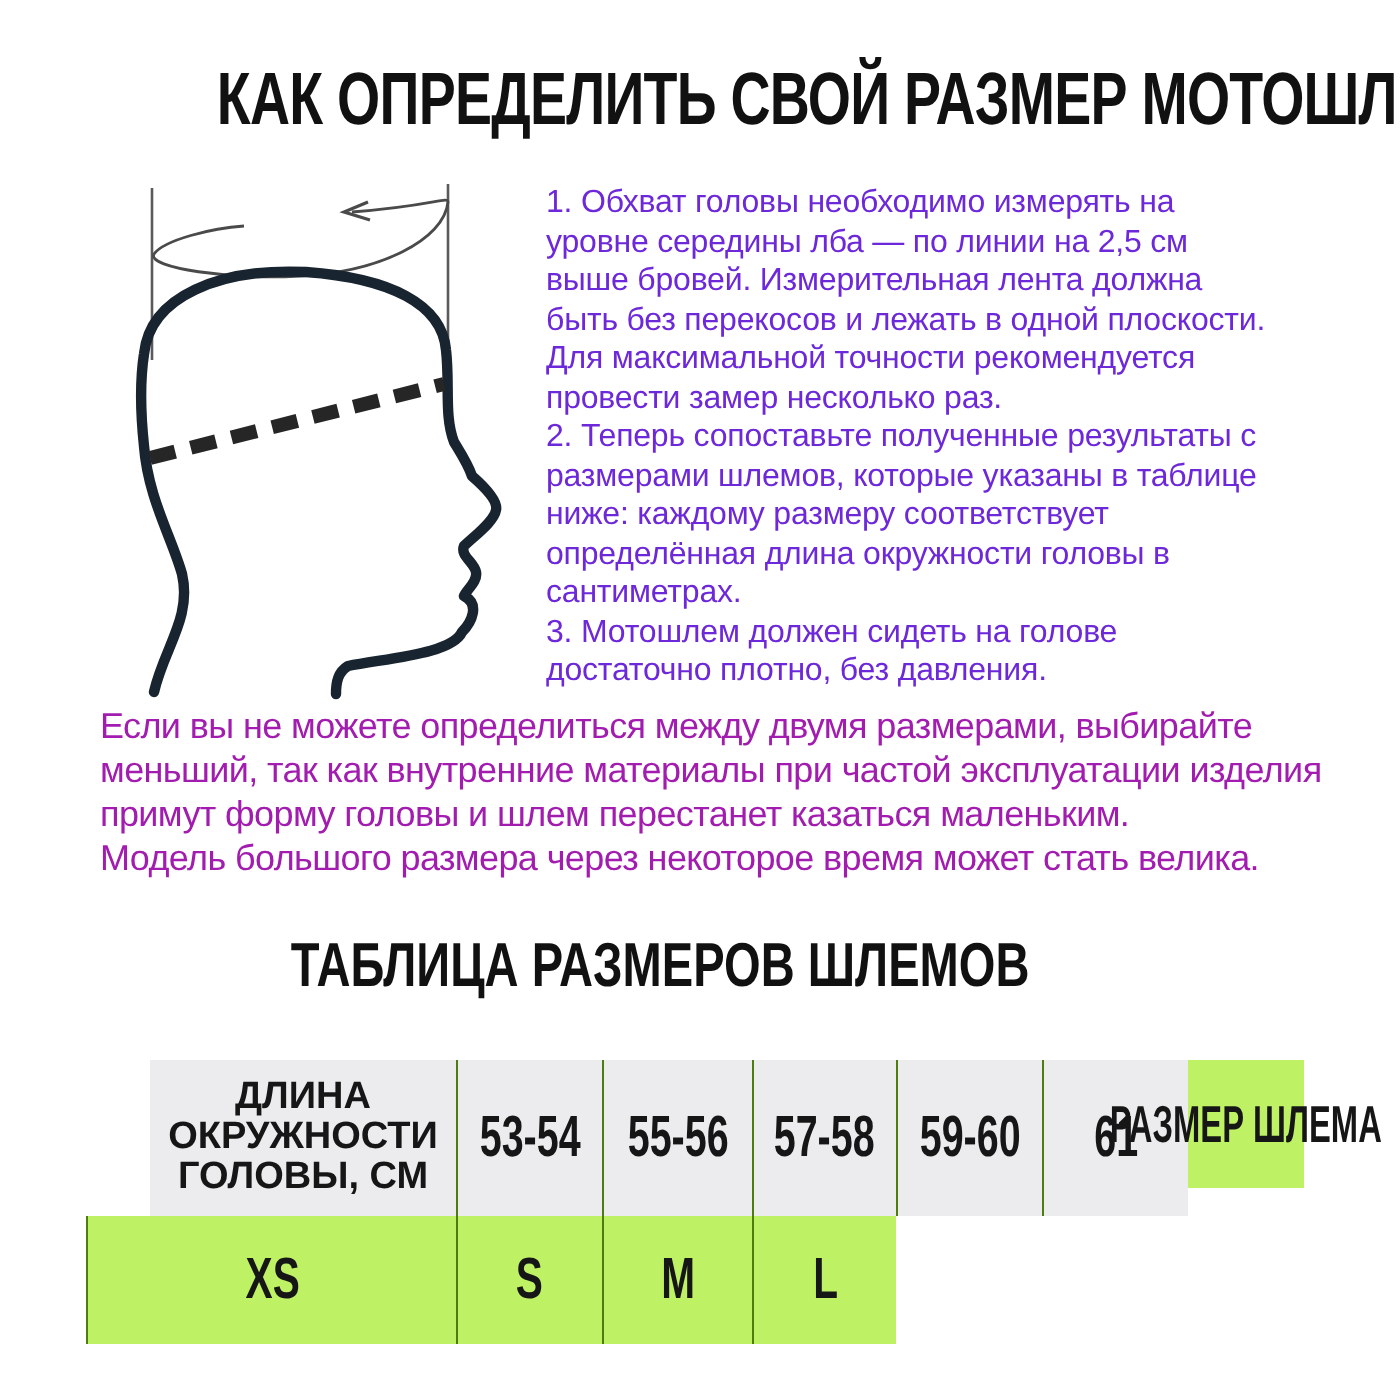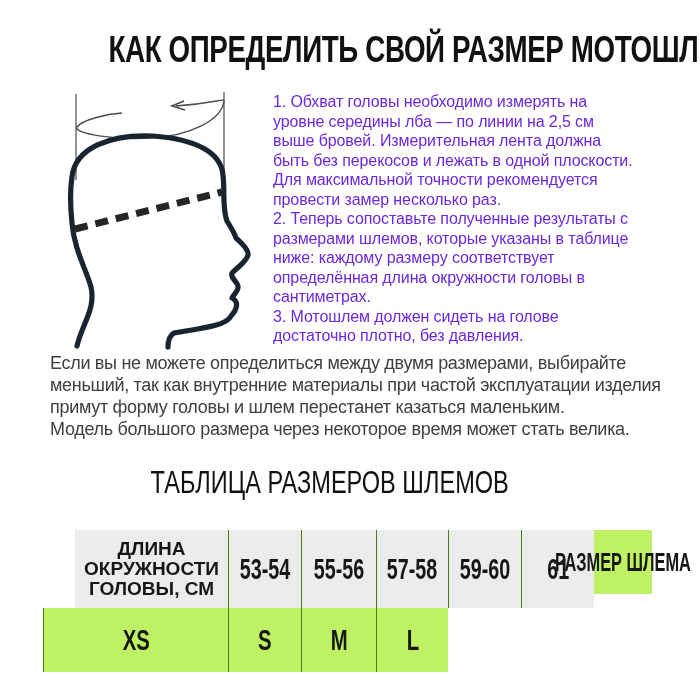--- a/index.html
+++ b/index.html
@@ -16,26 +16,26 @@
   
   .figure{position:absolute;left:58px;top:84px;width:200px;height:270px;}
   
   .steps{
     position:absolute;left:273px;top:92px;width:400px;
     font-size:16px;line-height:19.5px;white-space:pre-line;color:#6d28d9;letter-spacing:-0.1px;
   }
   
   .note{
     position:absolute;left:50px;top:352px;width:632px;
-    font-size:18px;line-height:22px;white-space:pre-line;color:#404040;letter-spacing:-0.3px;
+    font-size:18px;line-height:22px;white-space:pre-line;color:#a21caf;letter-spacing:-0.3px;
   }
   
   .table-title{
     position:absolute;top:466px;left:0;width:660px;margin:0;
-    text-align:center;white-space:nowrap;font-size:31px;line-height:34px;font-weight:normal;color:#111;
+    text-align:center;white-space:nowrap;font-size:31px;line-height:34px;font-weight:bold;color:#111;
   }
   .table-title span{display:inline-block;transform:scaleX(0.76);transform-origin:50% 50%;}
   
   .size-table{
     position:absolute;left:43px;top:530px;
     display:grid;grid-template-columns:185px 73px 75px 72px 73px 73px 58px;
   }
   .cell{display:flex;align-items:center;justify-content:center;text-align:center;}
   .r1{height:78px;background:#ececee;}
   .r2{height:64px;background:#bef264;}

